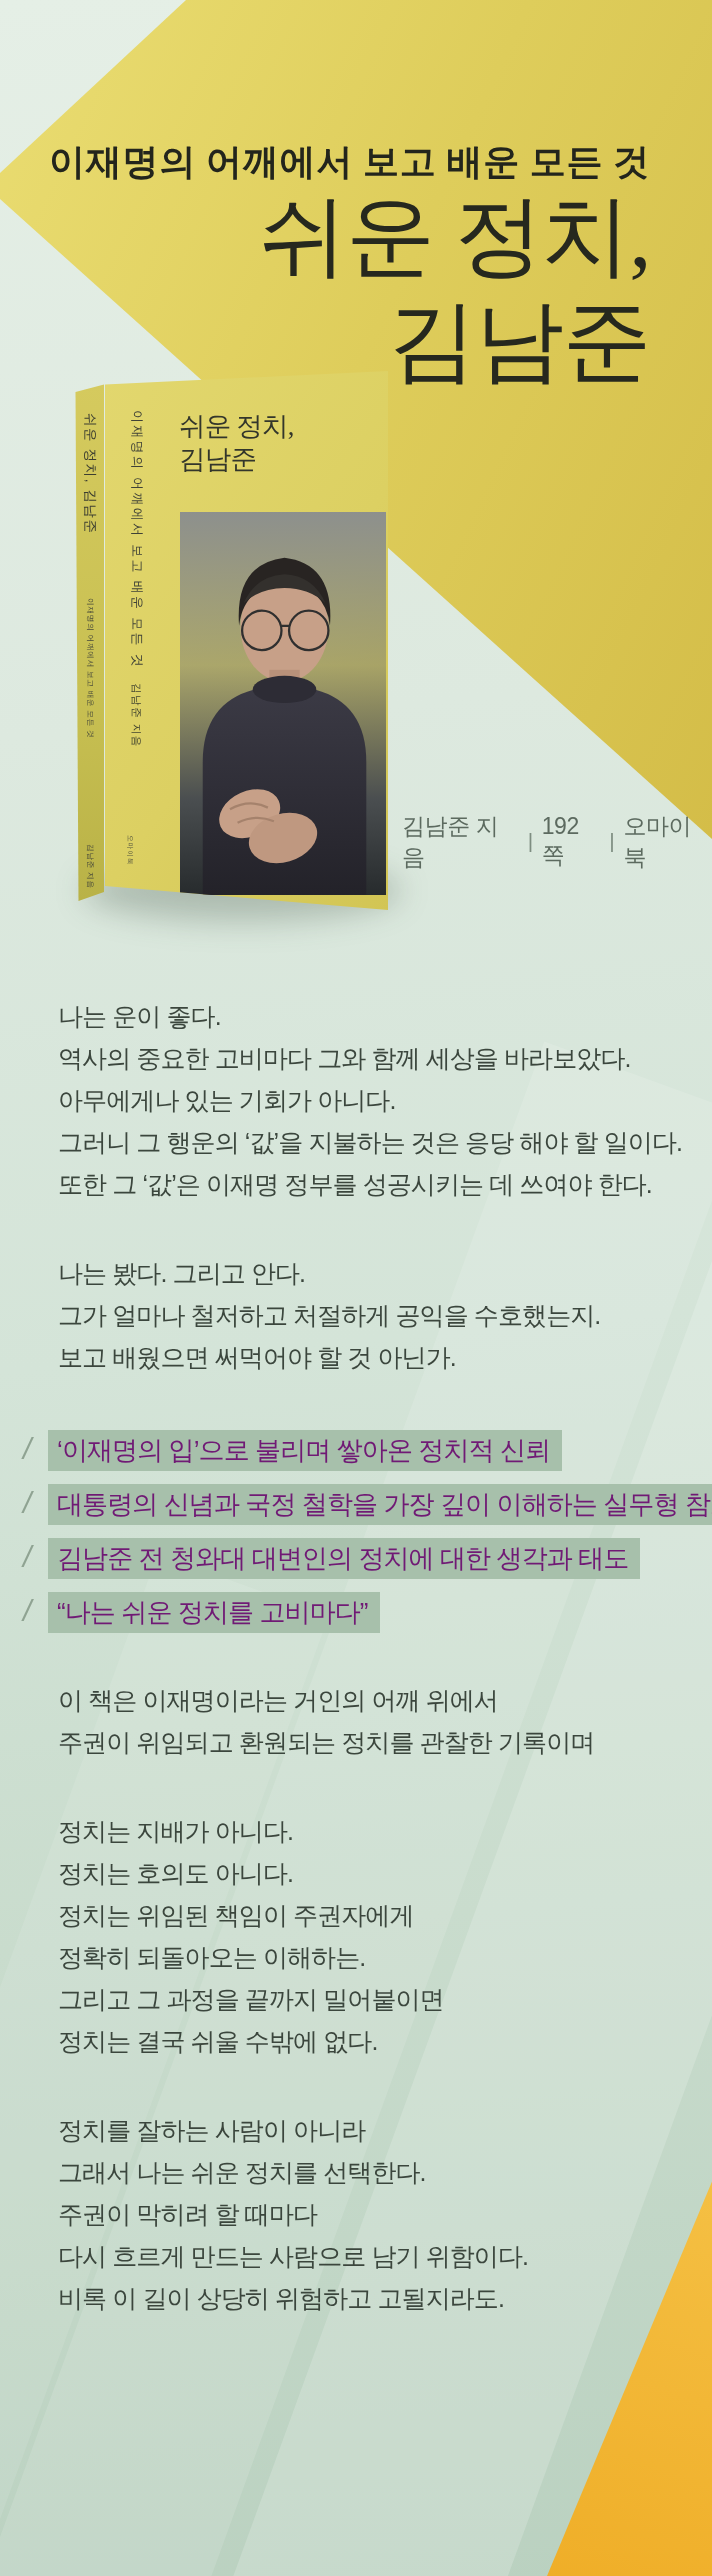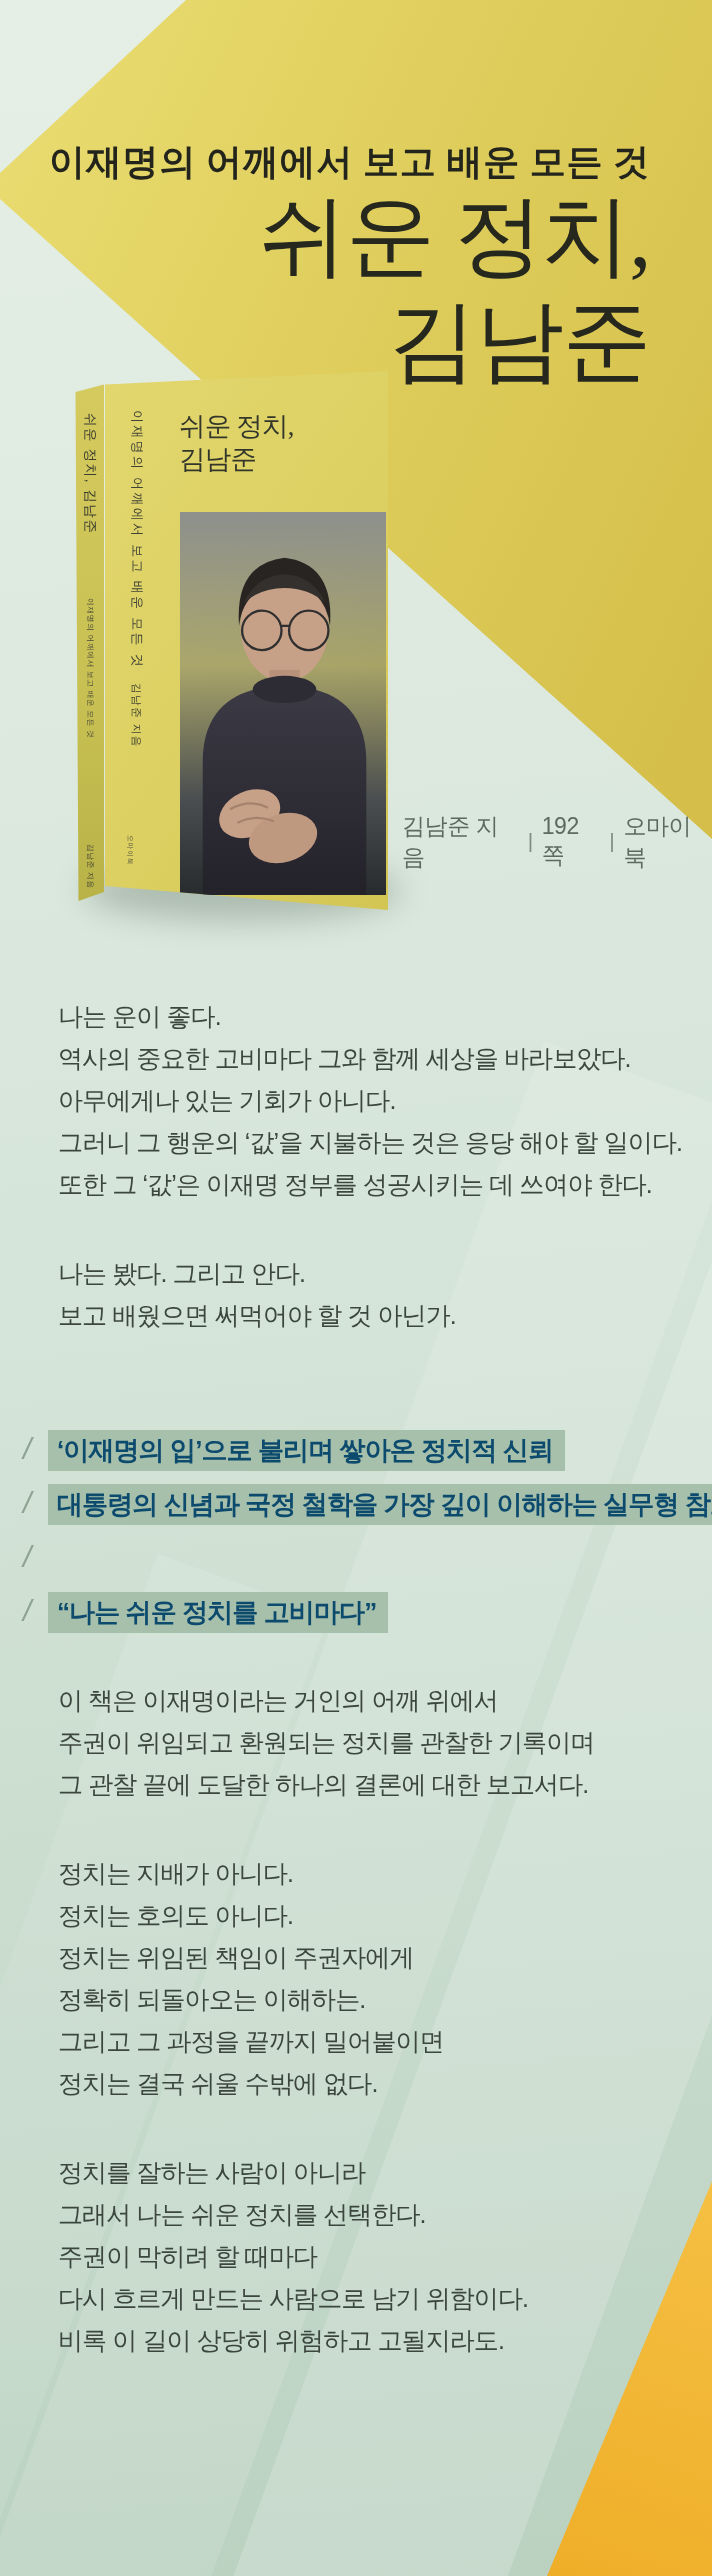--- a/index.html
+++ b/index.html
@@ -83,22 +83,22 @@
     white-space:nowrap;
   }
   
   #highlight-list{left:23px;top:1430px;width:667px;}
   .hl-row{display:flex;align-items:flex-start;margin-bottom:13px;height:41px;}
   .hl-mark{
     width:25px;font-size:30px;line-height:38px;color:#8fa392;
     font-style:italic;flex:0 0 auto;
   }
   .hl-text{
-    display:inline-block;background:#a7c0ab;color:#0c4a6e;
-    font-size:26px;line-height:41px;letter-spacing:-0.9px;font-weight:700;
+    display:inline-block;background:#a7c0ab;color:#701a75;
+    font-size:26px;line-height:41px;letter-spacing:-0.9px;font-weight:400;
     padding:0 12px 0 9px;white-space:nowrap;
   }
 </style>
 </head>
 <body>
 
 <div id="stage">
 
   <div class="ray" style="left:227px;top:1023px;width:212px;height:1818px;background:rgba(255,255,255,0.13);"></div>
   <div class="ray" style="left:462px;top:1099px;width:258px;height:1743px;background:rgba(255,255,255,0.18);"></div>
@@ -171,50 +171,51 @@
 
       <div class="body-line">나는 운이 좋다.</div>
         <div class="body-line">역사의 중요한 고비마다 그와 함께 세상을 바라보았다.</div>
         <div class="body-line">아무에게나 있는 기회가 아니다.</div>
         <div class="body-line">그러니 그 행운의 ‘값’을 지불하는 것은 응당 해야 할 일이다.</div>
         <div class="body-line">또한 그 ‘값’은 이재명 정부를 성공시키는 데 쓰여야 한다.</div>
       </div>
       <div class="para">
 
       <div class="body-line">나는 봤다. 그리고 안다.</div>
+        <div class="body-line">그가 얼마나 철저하고 처절하게 공익을 수호했는지.</div>
         <div class="body-line">보고 배웠으면 써먹어야 할 것 아닌가.</div>
       </div>
     </div>
 
   <div id="highlight-list" class="abs">
 
   <div class="hl-row">
         <span class="hl-mark">/</span>
         <span class="hl-text">‘이재명의 입’으로 불리며 쌓아온 정치적 신뢰</span>
       </div>
       <div class="hl-row">
         <span class="hl-mark">/</span>
         <span class="hl-text">대통령의 신념과 국정 철학을 가장 깊이 이해하는 실무형 참모</span>
       </div>
       <div class="hl-row">
         <span class="hl-mark">/</span>
+        <span class="hl-text">김남준 전 청와대 대변인의 정치에 대한 생각과 태도</span>
       </div>
       <div class="hl-row">
         <span class="hl-mark">/</span>
         <span class="hl-text">“나는 쉬운 정치를 고비마다”</span>
       </div>
     </div>
 
   <div id="outro-paragraphs" class="abs para-block">
 
   <div class="para">
 
       <div class="body-line">이 책은 이재명이라는 거인의 어깨 위에서</div>
         <div class="body-line">주권이 위임되고 환원되는 정치를 관찰한 기록이며</div>
-        <div class="body-line">그 관찰 끝에 도달한 하나의 결론에 대한 보고서다.</div>
       </div>
       <div class="para">
 
       <div class="body-line">정치는 지배가 아니다.</div>
         <div class="body-line">정치는 호의도 아니다.</div>
         <div class="body-line">정치는 위임된 책임이 주권자에게</div>
         <div class="body-line">정확히 되돌아오는 이해하는.</div>
         <div class="body-line">그리고 그 과정을 끝까지 밀어붙이면</div>
         <div class="body-line">정치는 결국 쉬울 수밖에 없다.</div>
       </div>

